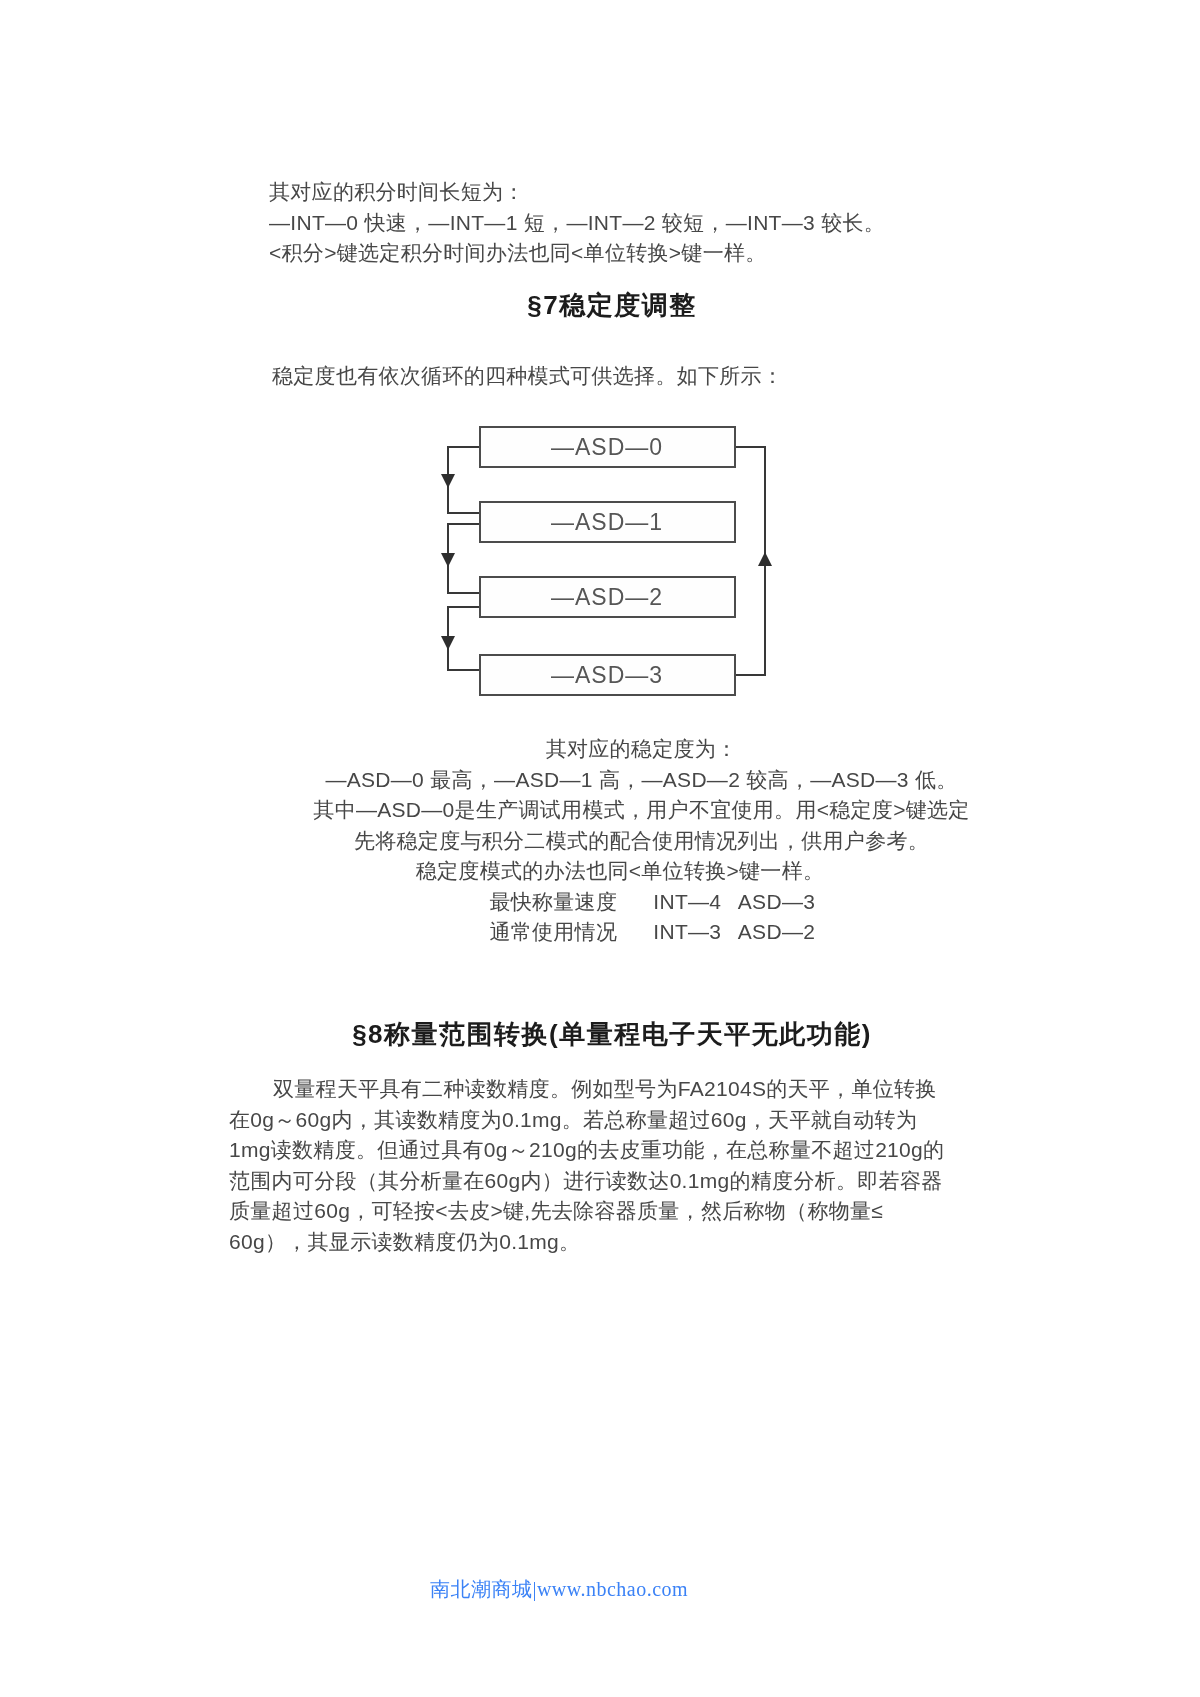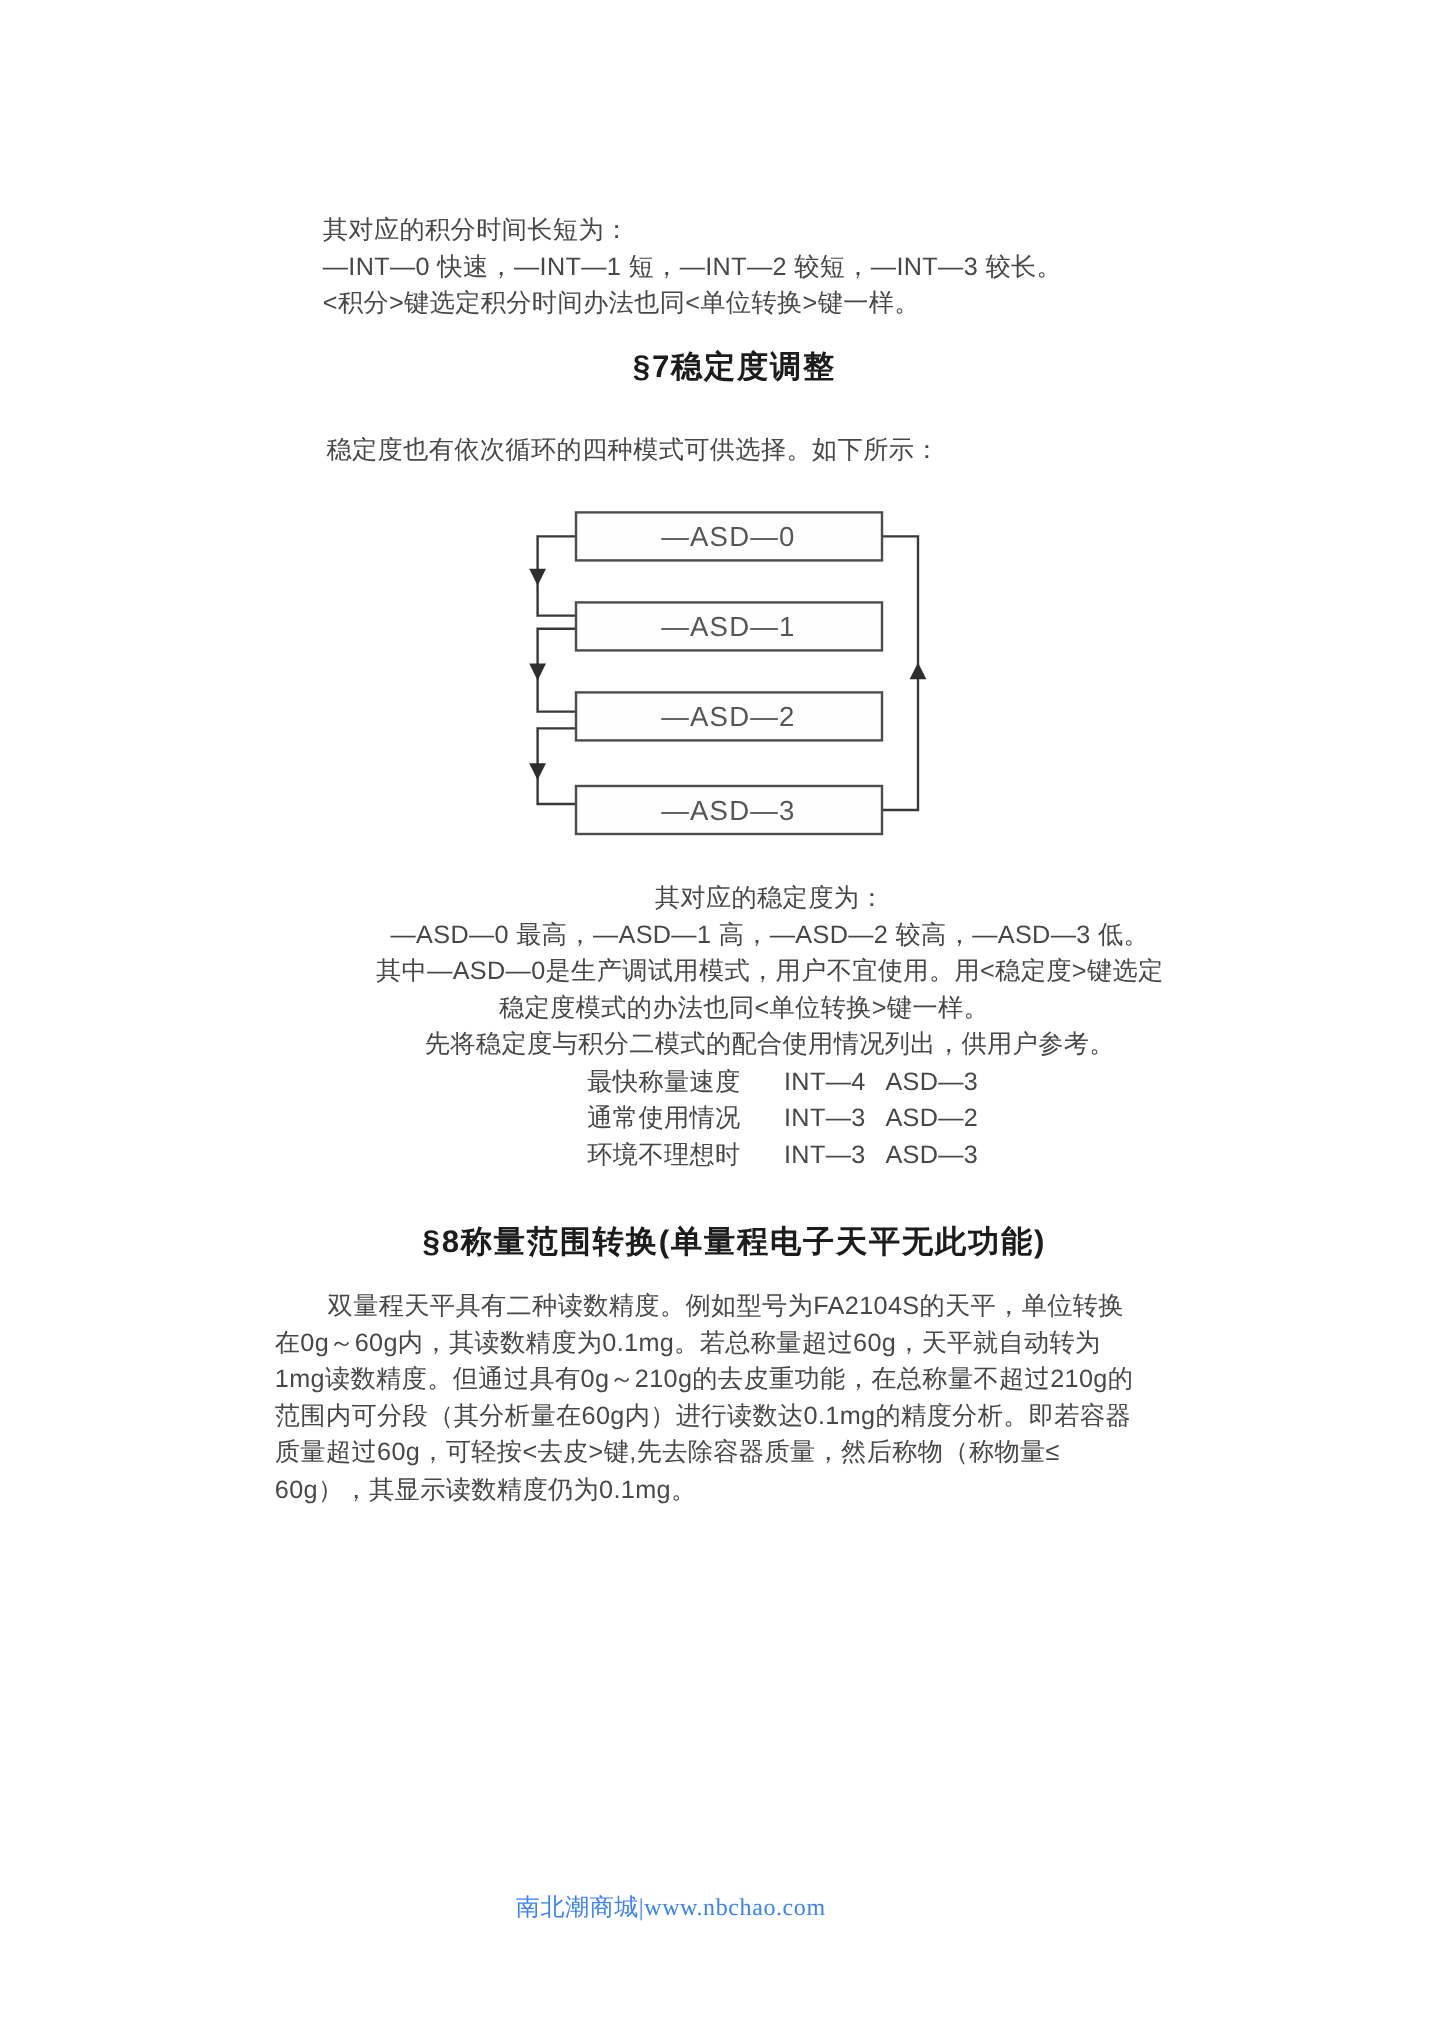--- a/index.html
+++ b/index.html
@@ -72,30 +72,27 @@
     <text x="177" y="40" text-anchor="middle">—ASD—0</text>
     <text x="177" y="115" text-anchor="middle">—ASD—1</text>
     <text x="177" y="190" text-anchor="middle">—ASD—2</text>
     <text x="177" y="268" text-anchor="middle">—ASD—3</text>
   </svg>
 
   <div class="textblock mid">
     <div class="ln indent">其对应的稳定度为：</div>
     <div class="ln indent">—ASD—0 最高，—ASD—1 高，—ASD—2 较高，—ASD—3 低。</div>
     <div class="ln indent">其中—ASD—0是生产调试用模式，用户不宜使用。用&lt;稳定度&gt;键选定</div>
+    <div class="ln indent">先将稳定度与积分二模式的配合使用情况列出，供用户参考。</div>
     <div class="ln">稳定度模式的办法也同&lt;单位转换&gt;键一样。</div>
-    <div class="ln indent">先将稳定度与积分二模式的配合使用情况列出，供用户参考。</div>
     <div class="ln row">
       <span class="c1">最快称量速度</span><span class="c2">INT—4</span><span class="c3">ASD—3</span>
     </div>
     <div class="ln row">
       <span class="c1">通常使用情况</span><span class="c2">INT—3</span><span class="c3">ASD—2</span>
-    </div>
-    <div class="ln row">
-      <span class="c1">环境不理想时</span><span class="c2">INT—3</span><span class="c3">ASD—3</span>
     </div>
   </div>
 
   <h2 class="sec-title title-8">§8称量范围转换(单量程电子天平无此功能)</h2>
 
   <div class="textblock s8p">
     <div class="ln indent">双量程天平具有二种读数精度。例如型号为FA2104S的天平，单位转换</div>
     <div class="ln">在0g～60g内，其读数精度为0.1mg。若总称量超过60g，天平就自动转为</div>
     <div class="ln">1mg读数精度。但通过具有0g～210g的去皮重功能，在总称量不超过210g的</div>
     <div class="ln">范围内可分段（其分析量在60g内）进行读数达0.1mg的精度分析。即若容器</div>

